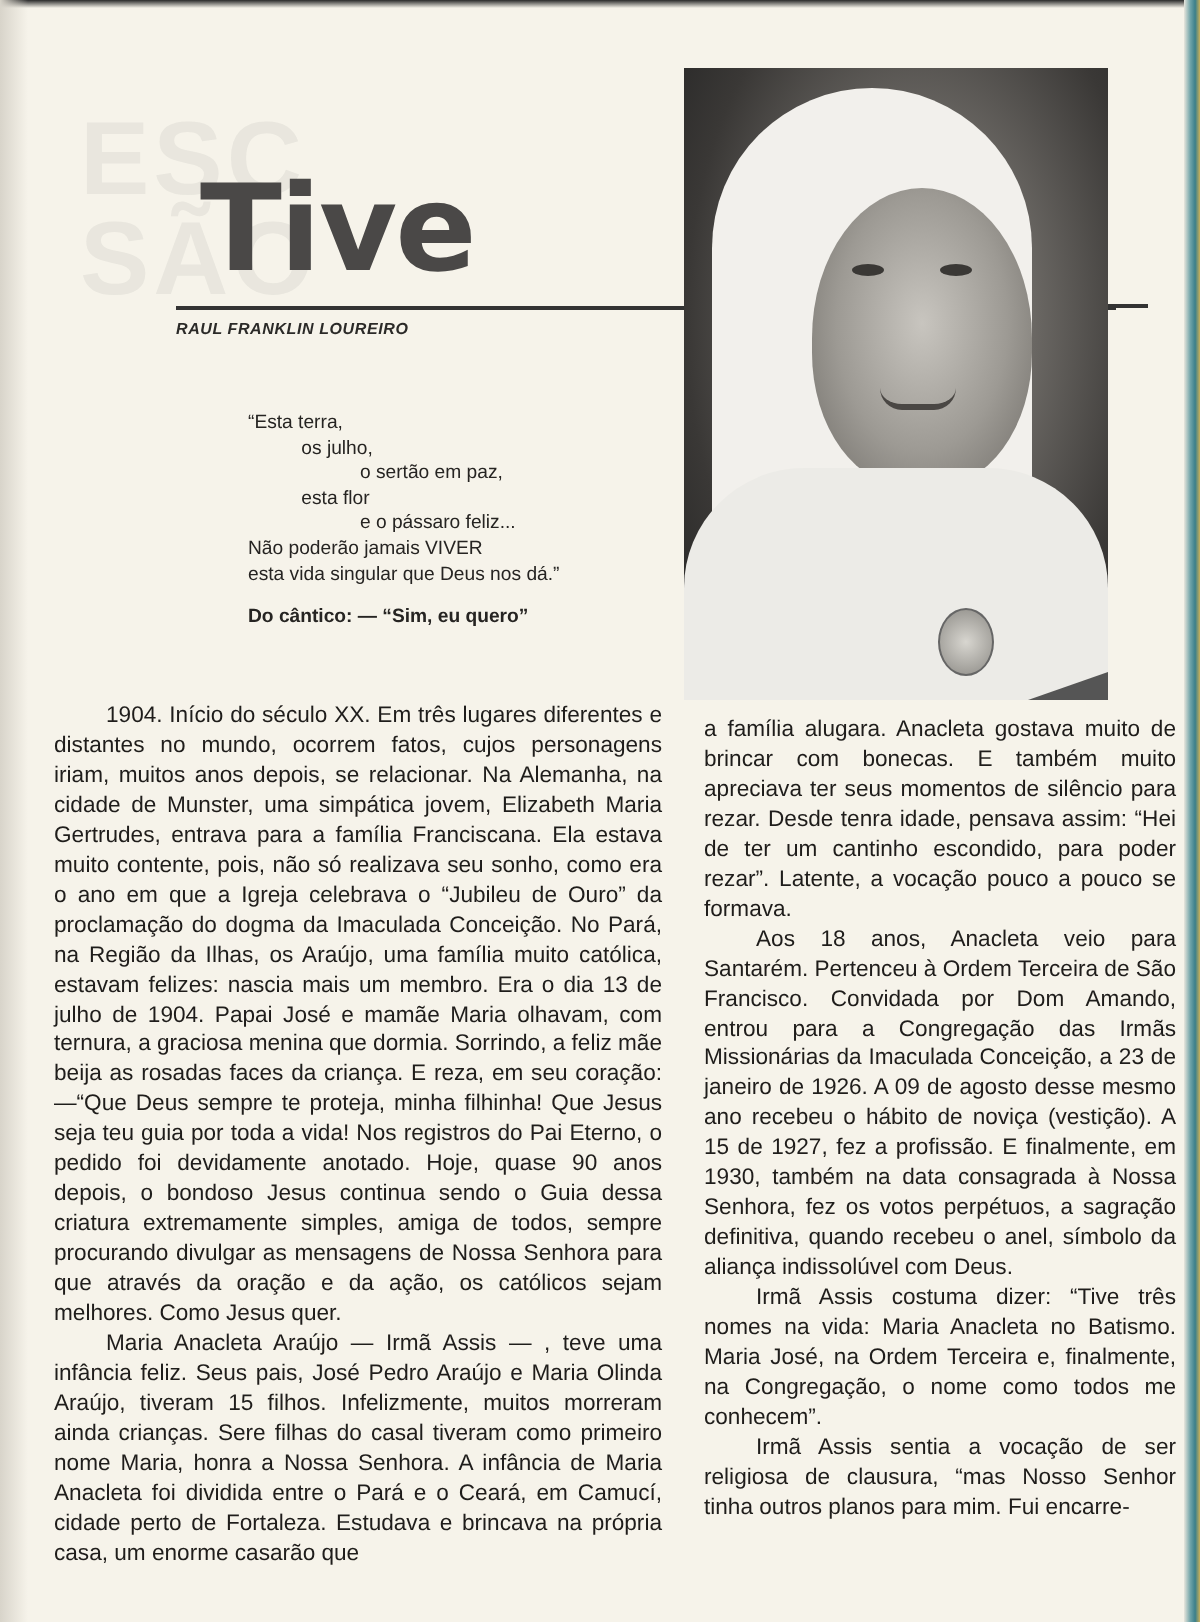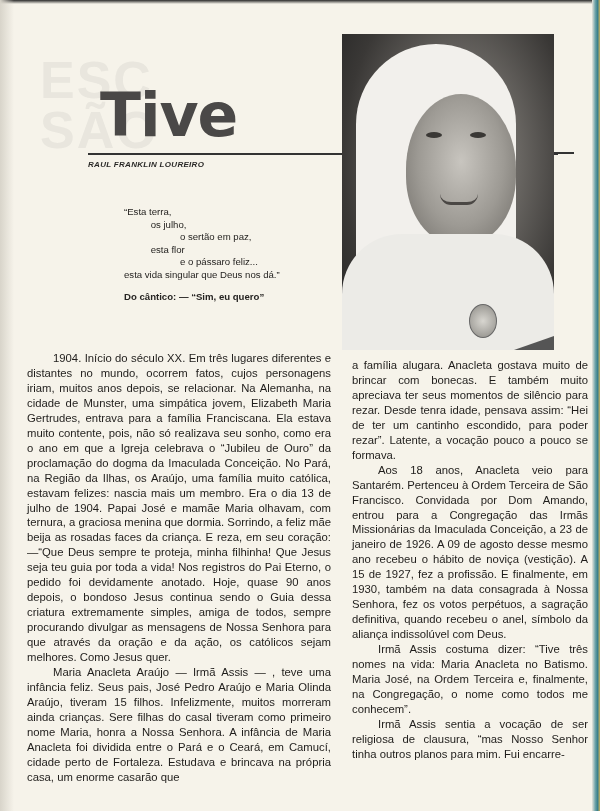--- a/index.html
+++ b/index.html
@@ -104,20 +104,21 @@
   <div class="medal"></div>
   <div class="corner"></div>
 </div>
 
 <div class="poem">
   <div>“Esta terra,</div>
   <div>          os julho,</div>
   <div>                     o sertão em paz,</div>
   <div>          esta flor</div>
   <div>                     e o pássaro feliz...</div>
+  <div>Não poderão jamais VIVER</div>
   <div>esta vida singular que Deus nos dá.”</div>
   <div class="src">Do cântico: — “Sim, eu quero”</div>
 </div>
 
 <div class="col left">
   <p>1904. Início do século XX. Em três lugares diferentes e distantes no mundo, ocorrem fatos, cujos personagens iriam, muitos anos depois, se relacionar. Na Alemanha, na cidade de Munster, uma simpática jovem, Elizabeth Maria Gertrudes, entrava para a família Franciscana. Ela estava muito contente, pois, não só realizava seu sonho, como era o ano em que a Igreja celebrava o “Jubileu de Ouro” da proclamação do dogma da Imaculada Conceição. No Pará, na Região da Ilhas, os Araújo, uma família muito católica, estavam felizes: nascia mais um membro. Era o dia 13 de julho de 1904. Papai José e mamãe Maria olhavam, com ternura, a graciosa menina que dormia. Sorrindo, a feliz mãe beija as rosadas faces da criança. E reza, em seu coração: —“Que Deus sempre te proteja, minha filhinha! Que Jesus seja teu guia por toda a vida! Nos registros do Pai Eterno, o pedido foi devidamente anotado. Hoje, quase 90 anos depois, o bondoso Jesus continua sendo o Guia dessa criatura extremamente simples, amiga de todos, sempre procurando divulgar as mensagens de Nossa Senhora para que através da oração e da ação, os católicos sejam melhores. Como Jesus quer.</p>
   <p>Maria Anacleta Araújo — Irmã Assis — , teve uma infância feliz. Seus pais, José Pedro Araújo e Maria Olinda Araújo, tiveram 15 filhos. Infelizmente, muitos morreram ainda crianças. Sere filhas do casal tiveram como primeiro nome Maria, honra a Nossa Senhora. A infância de Maria Anacleta foi dividida entre o Pará e o Ceará, em Camucí, cidade perto de Fortaleza. Estudava e brincava na própria casa, um enorme casarão que</p>
 </div>
 
 <div class="col right">

